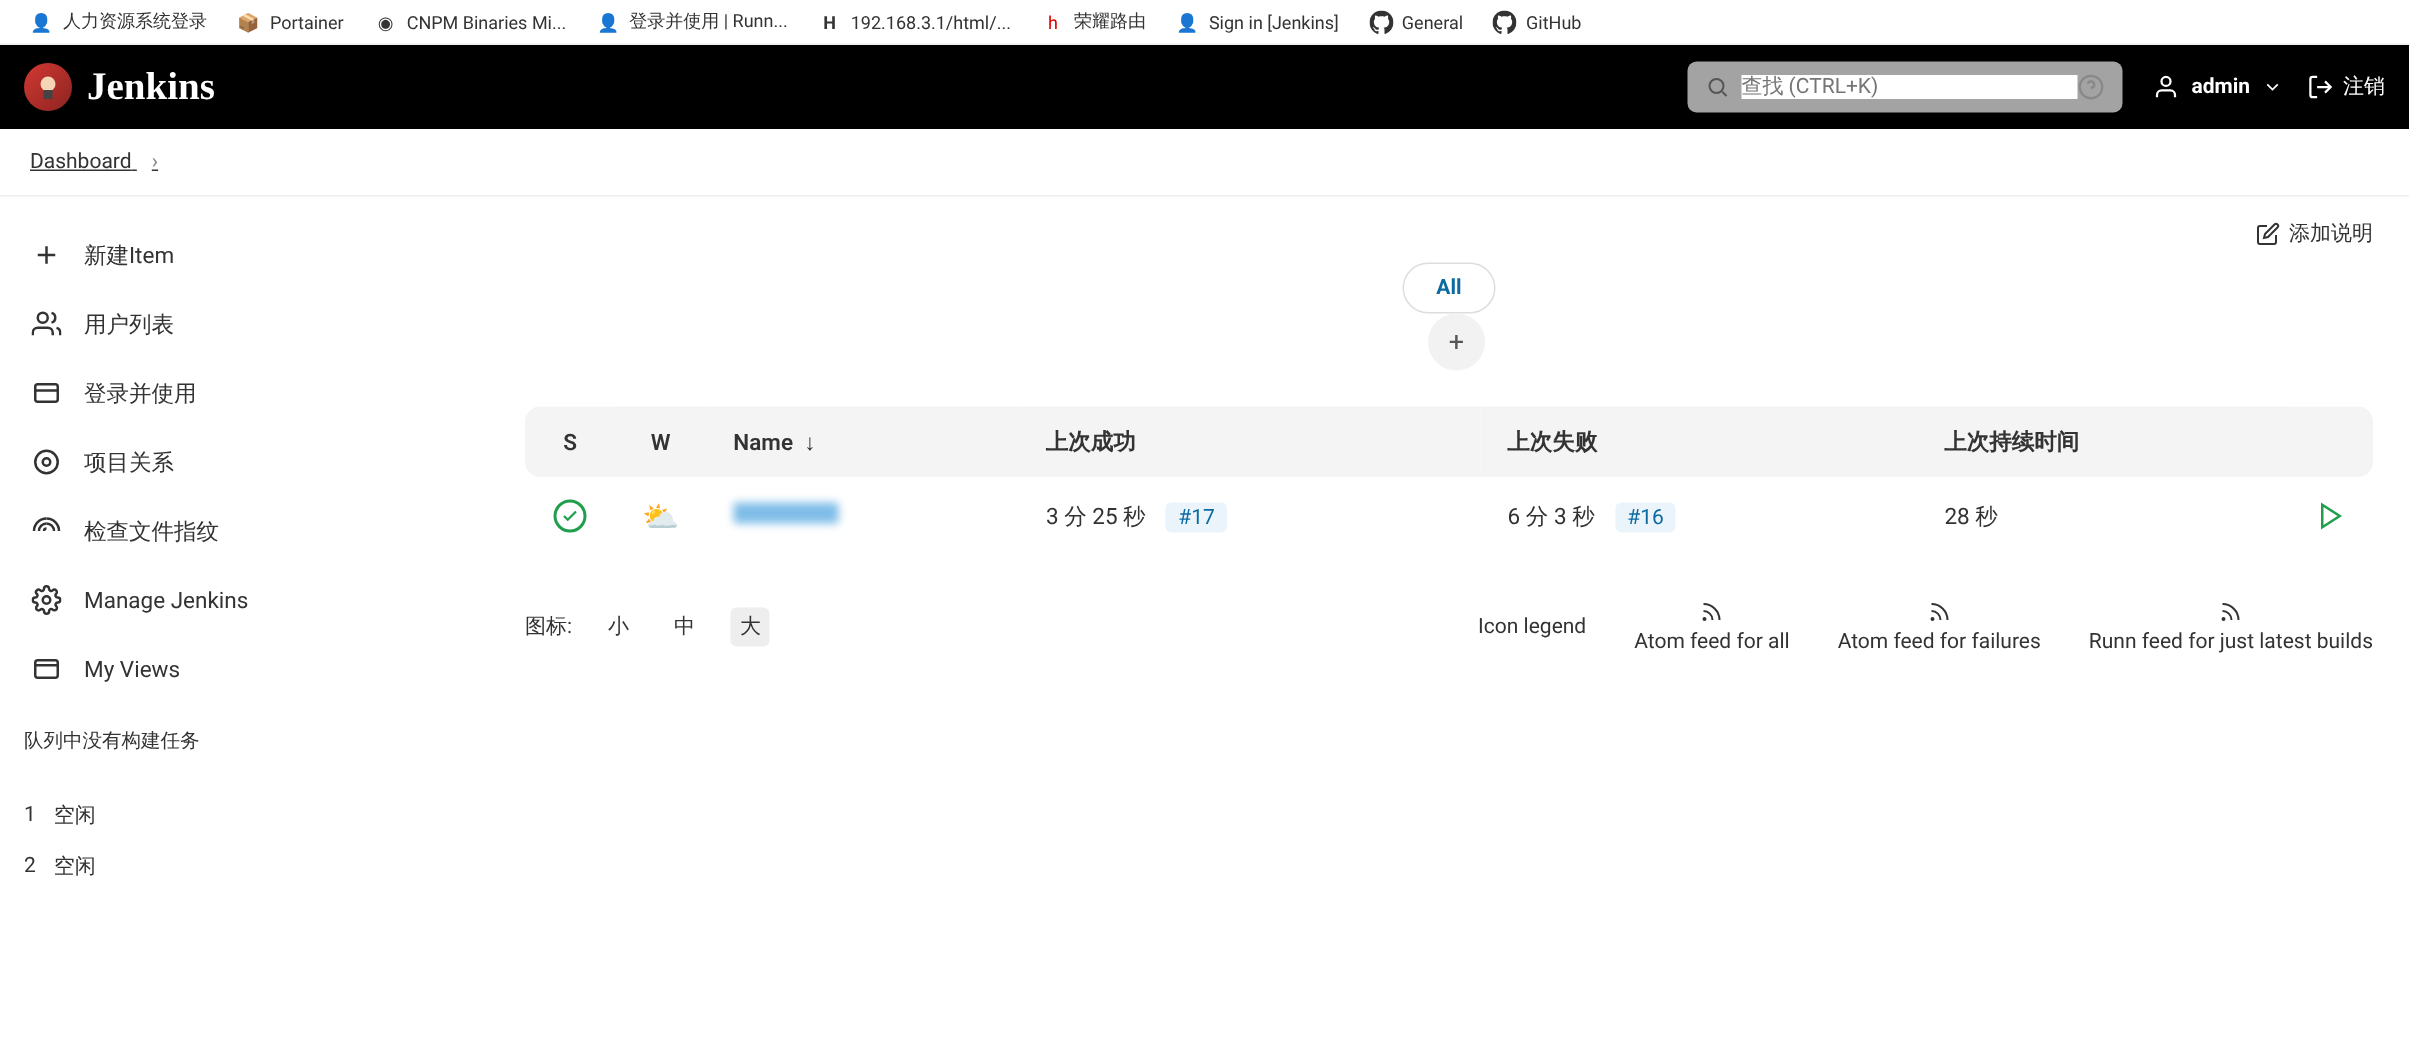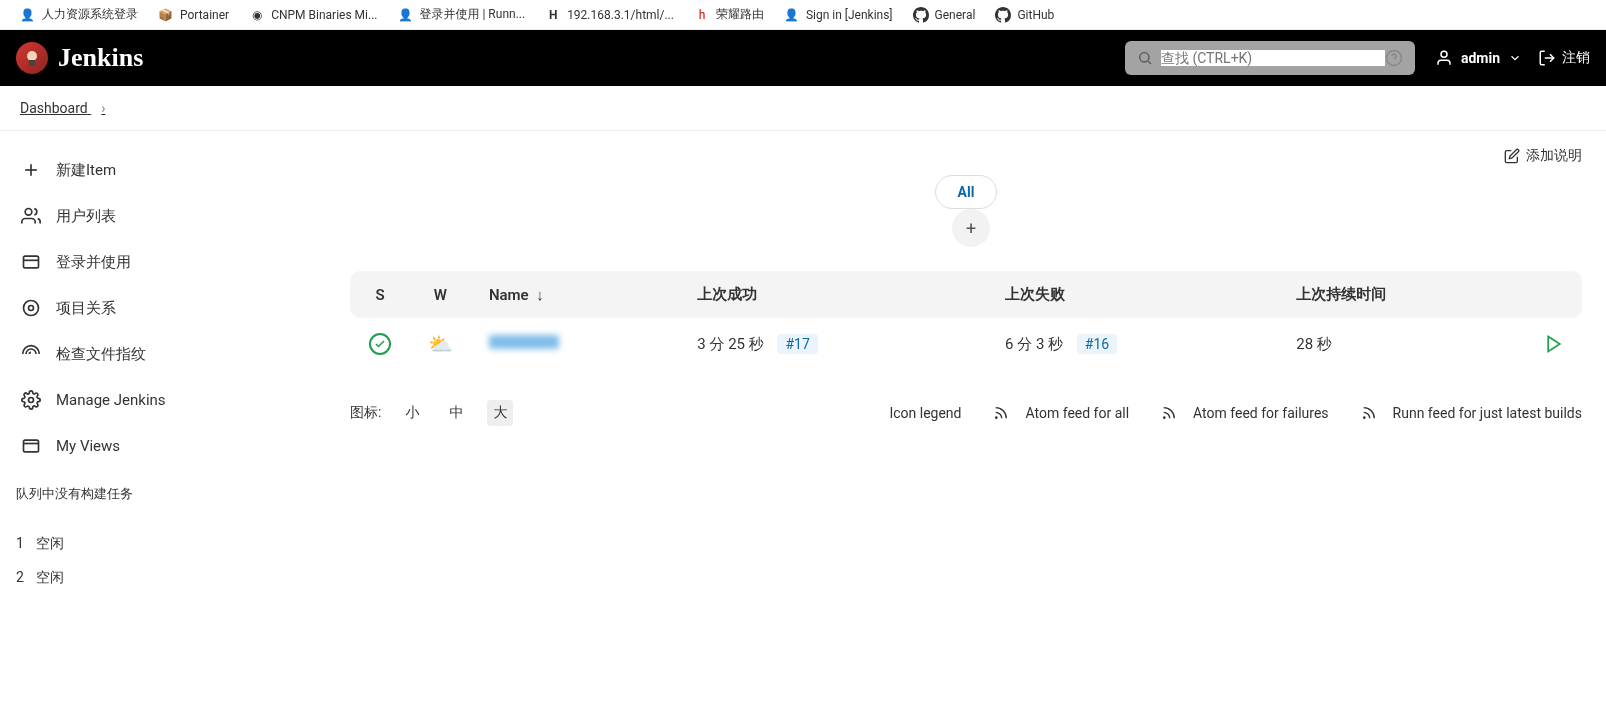--- a/index.html
+++ b/index.html
@@ -54,21 +54,21 @@
 .build-link { color: #0b6aa2; background: #eaf4fa; padding: 2px 8px; border-radius: 4px; margin-left: 10px; cursor: pointer; font-size: 14px; }
 .status-ok-icon { width: 22px; height: 22px; border: 2px solid #1f9e4e; border-radius: 50%; display: inline-flex; align-items: center; justify-content: center; color: #1f9e4e; }
 .weather-icon { font-size: 20px; }
 .play-btn { color: #1f9e4e; cursor: pointer; }
 
 .table-footer { display: flex; align-items: center; justify-content: space-between; margin-top: 30px; font-size: 14px; }
 .icon-size-group { display: flex; align-items: center; gap: 18px; }
 .icon-size-btn { cursor: pointer; padding: 4px 6px; }
 .icon-size-btn.active { background: #eee; border-radius: 4px; font-weight: 500; }
 .feed-links { display: flex; align-items: center; gap: 32px; }
-.feed-link { display: flex; align-items: center; gap: 16px; cursor: pointer; }
+.feed-link { display: flex; align-items: center; gap: 4px; cursor: pointer; flex-direction: column; }
 
 .rounded-thead th:first-child { border-top-left-radius: 10px; border-bottom-left-radius: 10px; }
 .rounded-thead th:last-child { border-top-right-radius: 10px; border-bottom-right-radius: 10px; }
 
 svg { display: inline-block; vertical-align: middle; }
 </style>
 </head>
 <body>
 
 <div class="browser-bookmarks">

